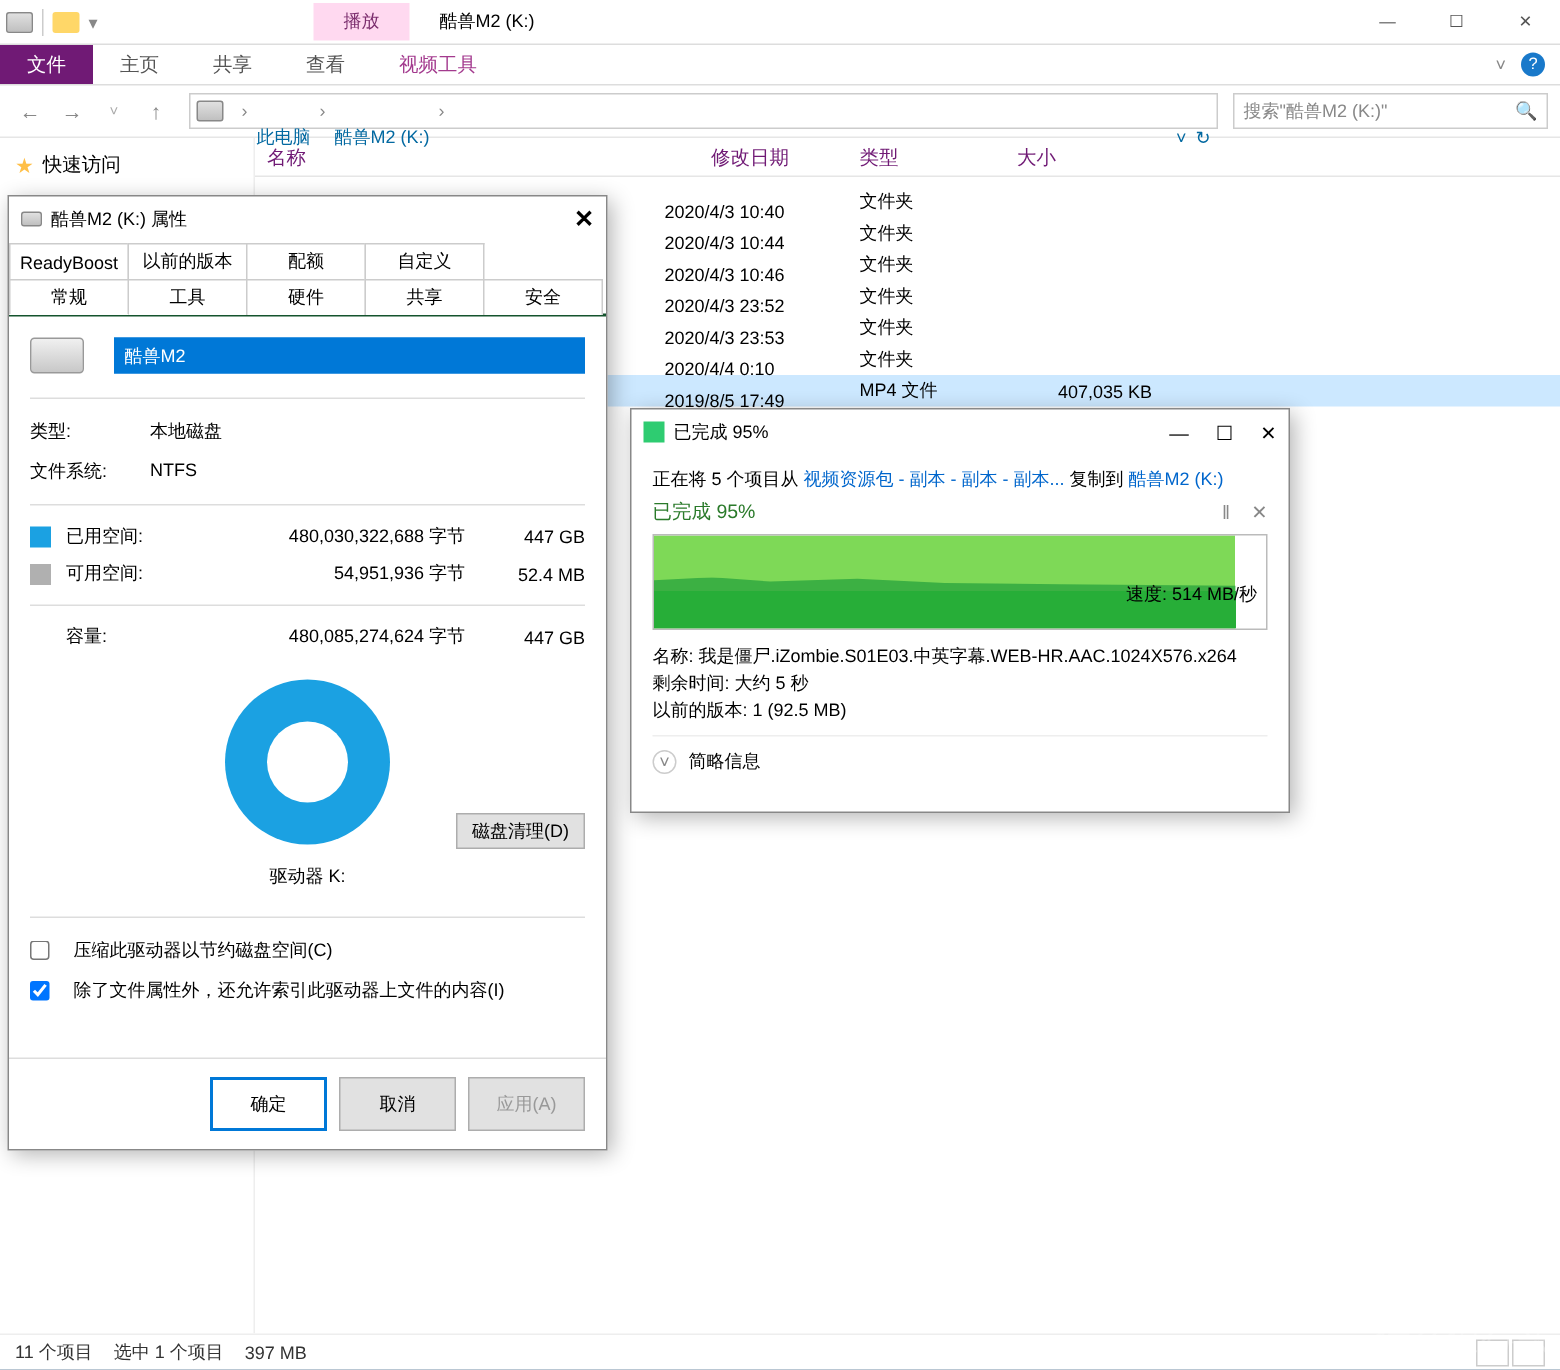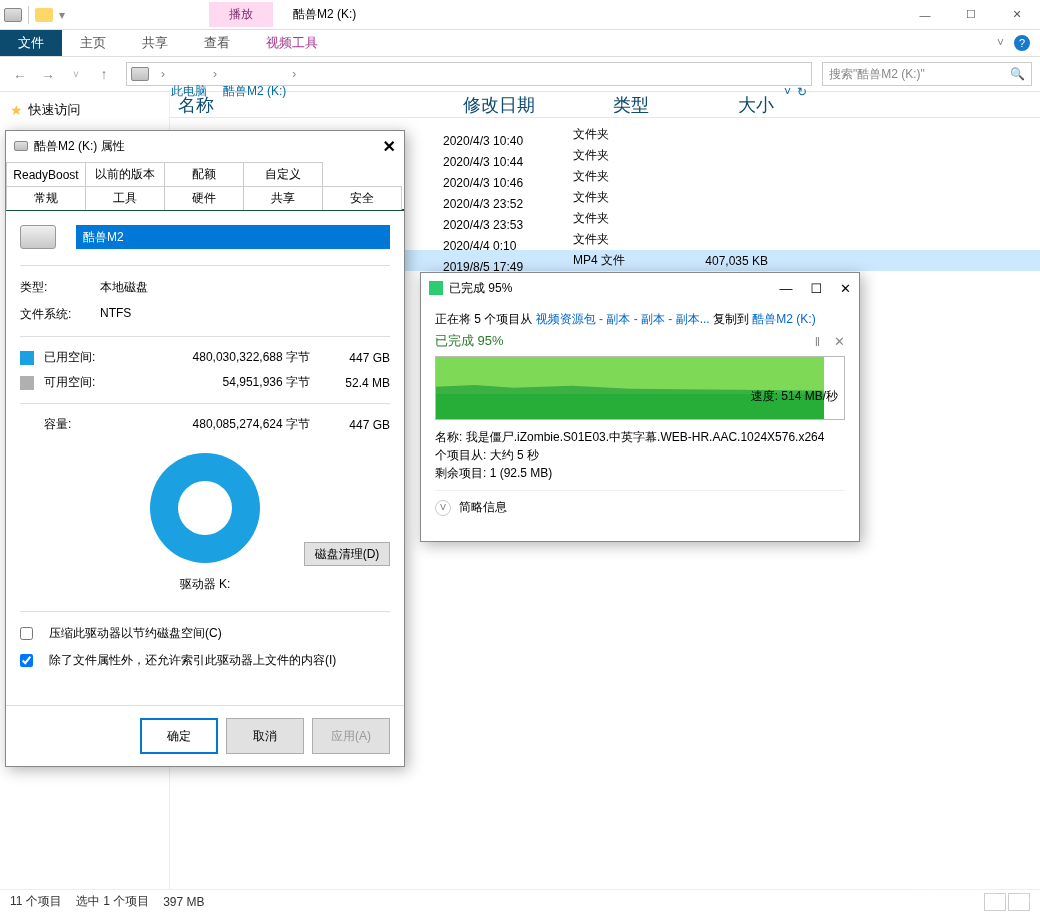--- a/index.html
+++ b/index.html
@@ -9,43 +9,43 @@
 .titlebar .qa { display: flex; gap: 2px; padding: 0 4px; align-items: center; }
 .titlebar .qa .drive-ico { width: 18px; height: 14px; background: linear-gradient(#e0e0e0, #c0c0c0); border: 1px solid #888; border-radius: 2px; }
 .titlebar .qa .sep { width: 1px; height: 18px; background: #ccc; margin: 0 4px; }
 .titlebar .folder-ico { width: 18px; height: 14px; background: #ffd768; border-radius: 2px; }
 .titlebar .play-tab { background: #ffd9f0; padding: 4px 20px; color: #7b2d6d; margin-left: 140px; font-size: 12px; }
 .titlebar .wtitle { margin-left: 20px; color: #000; font-size: 12px; }
 .titlebar .wincontrols { margin-left: auto; display: flex; }
 .titlebar .wincontrols div { width: 46px; height: 30px; display: flex; align-items: center; justify-content: center; color: #555; font-size: 11px; }
 .ribbon { height: 26px; background: #fff; display: flex; align-items: stretch; }
 .ribbon .tab { padding: 4px 18px; color: #555; display: flex; align-items: center; font-size: 13px; }
-.ribbon .tab.file { background: #0c4a6e; color: #fff; }
+.ribbon .tab.file { background: #701a75; color: #fff; }
 .ribbon .tab.video { color: #a33a8e; }
 .ribbon .help { margin-left: auto; display: flex; align-items: center; padding-right: 10px; gap: 10px; color: #555; }
 .ribbon .help .chev { color: #888; }
 .ribbon .help .q { width: 16px; height: 16px; border-radius: 50%; background: #1979ca; color: #fff; text-align: center; line-height: 16px; font-size: 11px; }
 .navbar { height: 36px; border-top: 1px solid #ddd; border-bottom: 1px solid #e6e6e6; display: flex; align-items: center; padding: 0 8px; gap: 4px; }
 .navbar .navbtn { width: 24px; height: 24px; display: flex; align-items: center; justify-content: center; color: #888; font-size: 14px; }
 .navbar .addr { flex: 1; height: 24px; border: 1px solid #ccc; display: flex; align-items: center; padding: 0 4px; margin: 0 6px; }
 .navbar .addr .drive-ico { width: 18px; height: 14px; background: linear-gradient(#e0e0e0, #c0c0c0); border: 1px solid #888; border-radius: 2px; margin-right: 6px; }
 .navbar .addr span { color: #0369a1; margin-top: 35px; }
 .navbar .addr .sep { color: #888; margin: 0 6px; }
 .navbar .addr .ref { margin-left: auto; display: flex; gap: 6px; color: #555; }
 .navbar .search { width: 210px; height: 24px; border: 1px solid #ccc; display: flex; align-items: center; padding: 0 6px; color: #888; }
 .navbar .search .mag { margin-left: auto; }
 .content { display: flex; height: calc(100% - 30px - 26px - 36px - 24px); background: #fff; }
 .sidebar { width: 170px; padding: 6px 10px; border-right: 1px solid #eee; }
 .sidebar .item { display: flex; align-items: center; gap: 6px; padding: 3px 0; color: #000; font-size: 13px; }
 .sidebar .star { color: #ffbf47; font-size: 14px; }
 .filearea { flex: 1; }
-.colhdr { display: flex; border-bottom: 1px solid #e6e6e6; height: 26px; align-items: center; color: #0c4a6e; font-size: 18px; gap: 20px; }
+.colhdr { display: flex; border-bottom: 1px solid #e6e6e6; height: 26px; align-items: center; color: #701a75; font-size: 13px; }
 .colhdr div { padding: 0 8px; }
 .colhdr .c-name { width: 265px; }
-.colhdr .c-date { width: 130px; }
+.colhdr .c-date { width: 130px; text-align: center; }
 .colhdr .c-type { width: 105px; }
 .colhdr .c-size { width: 110px; }
 .rows { padding-top: 6px; }
 .row { display: flex; height: 21px; align-items: center; color: #000; font-size: 12px; }
 .row.sel { background: #cce8ff; }
 .row .c-name { width: 265px; padding-left: 8px; }
 .row .c-date { width: 130px; padding-left: 8px; margin-top: 12px; }
 .row .c-type { width: 105px; padding-left: 8px; }
 .row .c-size { width: 110px; padding-left: 8px; text-align: right; padding-right: 12px; }
 .statusbar { position: absolute; bottom: 0; left: 0; right: 0; height: 24px; background: #fff; border-top: 1px solid #eee; display: flex; align-items: center; padding: 0 10px; gap: 14px; color: #333; font-size: 12px; }
@@ -330,22 +330,22 @@
         <span>✕</span>
       </div>
     </div>
     <div class="graph">
       <div class="wave"></div>
       <div class="fill"></div>
       <div class="speed">速度: 514 MB/秒</div>
     </div>
     <div class="info">
       <div><span>名称: </span><span>我是僵尸.iZombie.S01E03.中英字幕.WEB-HR.AAC.1024X576.x264</span></div>
-      <div><span>个项目从: </span><span>大约 5 秒</span></div>
-      <div><span>剩余项目: </span><span>1 (92.5 MB)</span></div>
+      <div><span>剩余时间: </span><span>大约 5 秒</span></div>
+      <div><span>以前的版本: </span><span>1 (92.5 MB)</span></div>
     </div>
     <div class="more">
       <div class="chev">˅</div>
       <span>简略信息</span>
     </div>
   </div>
 </div>
 
 <div class="watermark">什么值得买</div>
 

